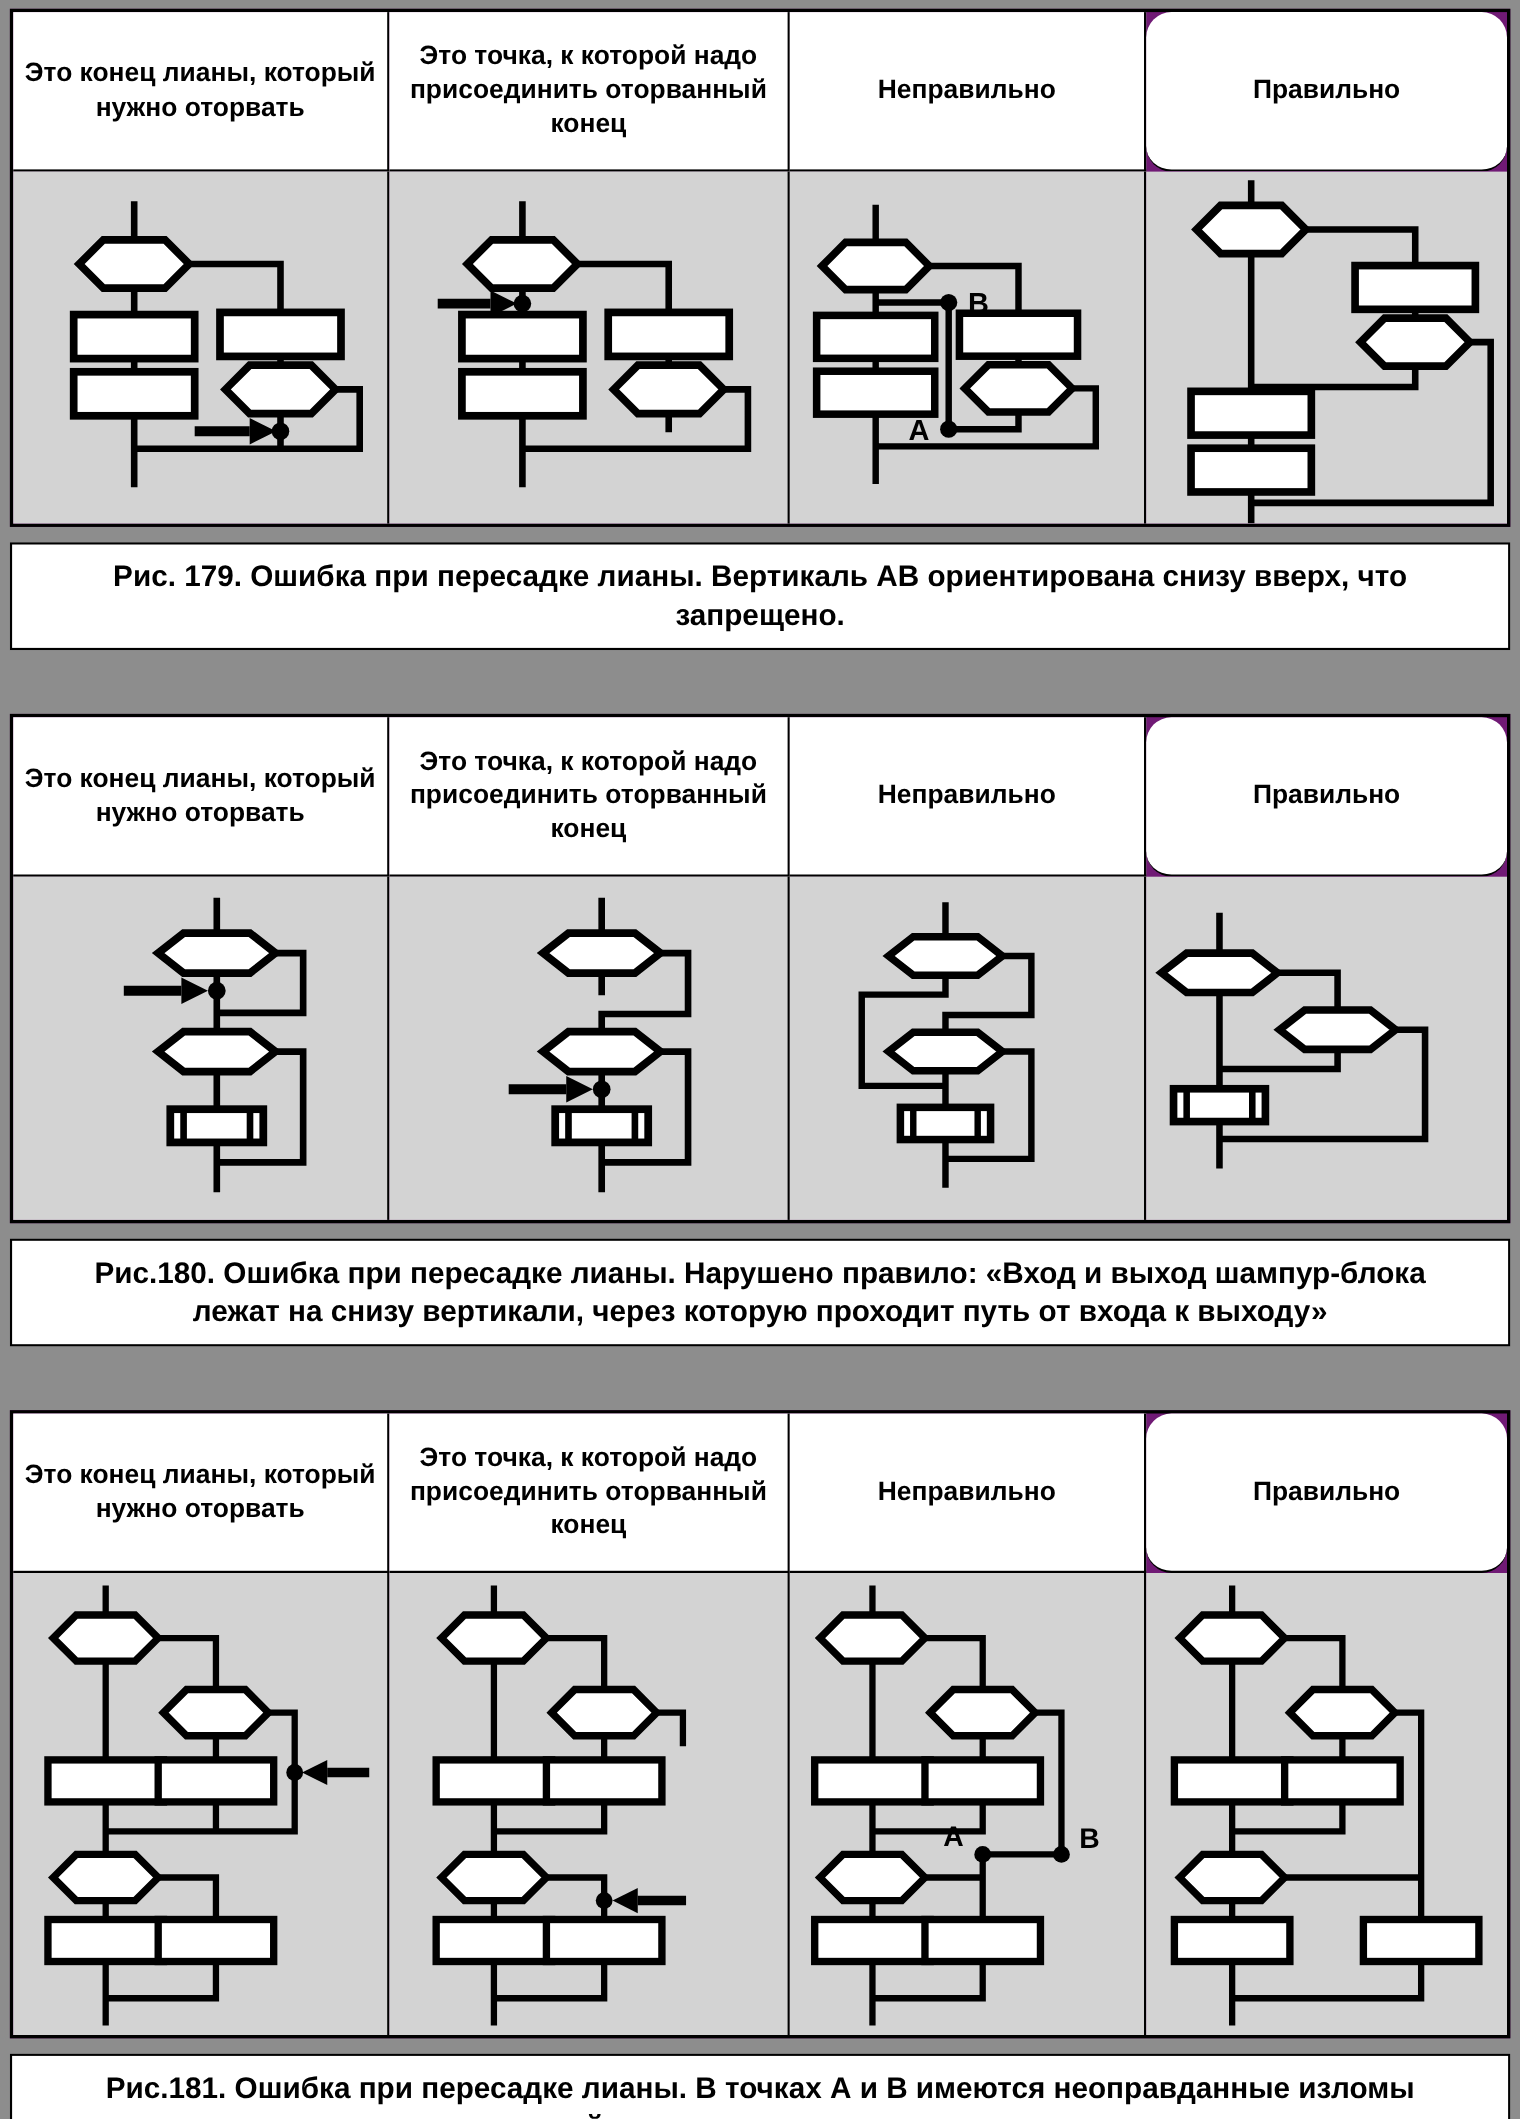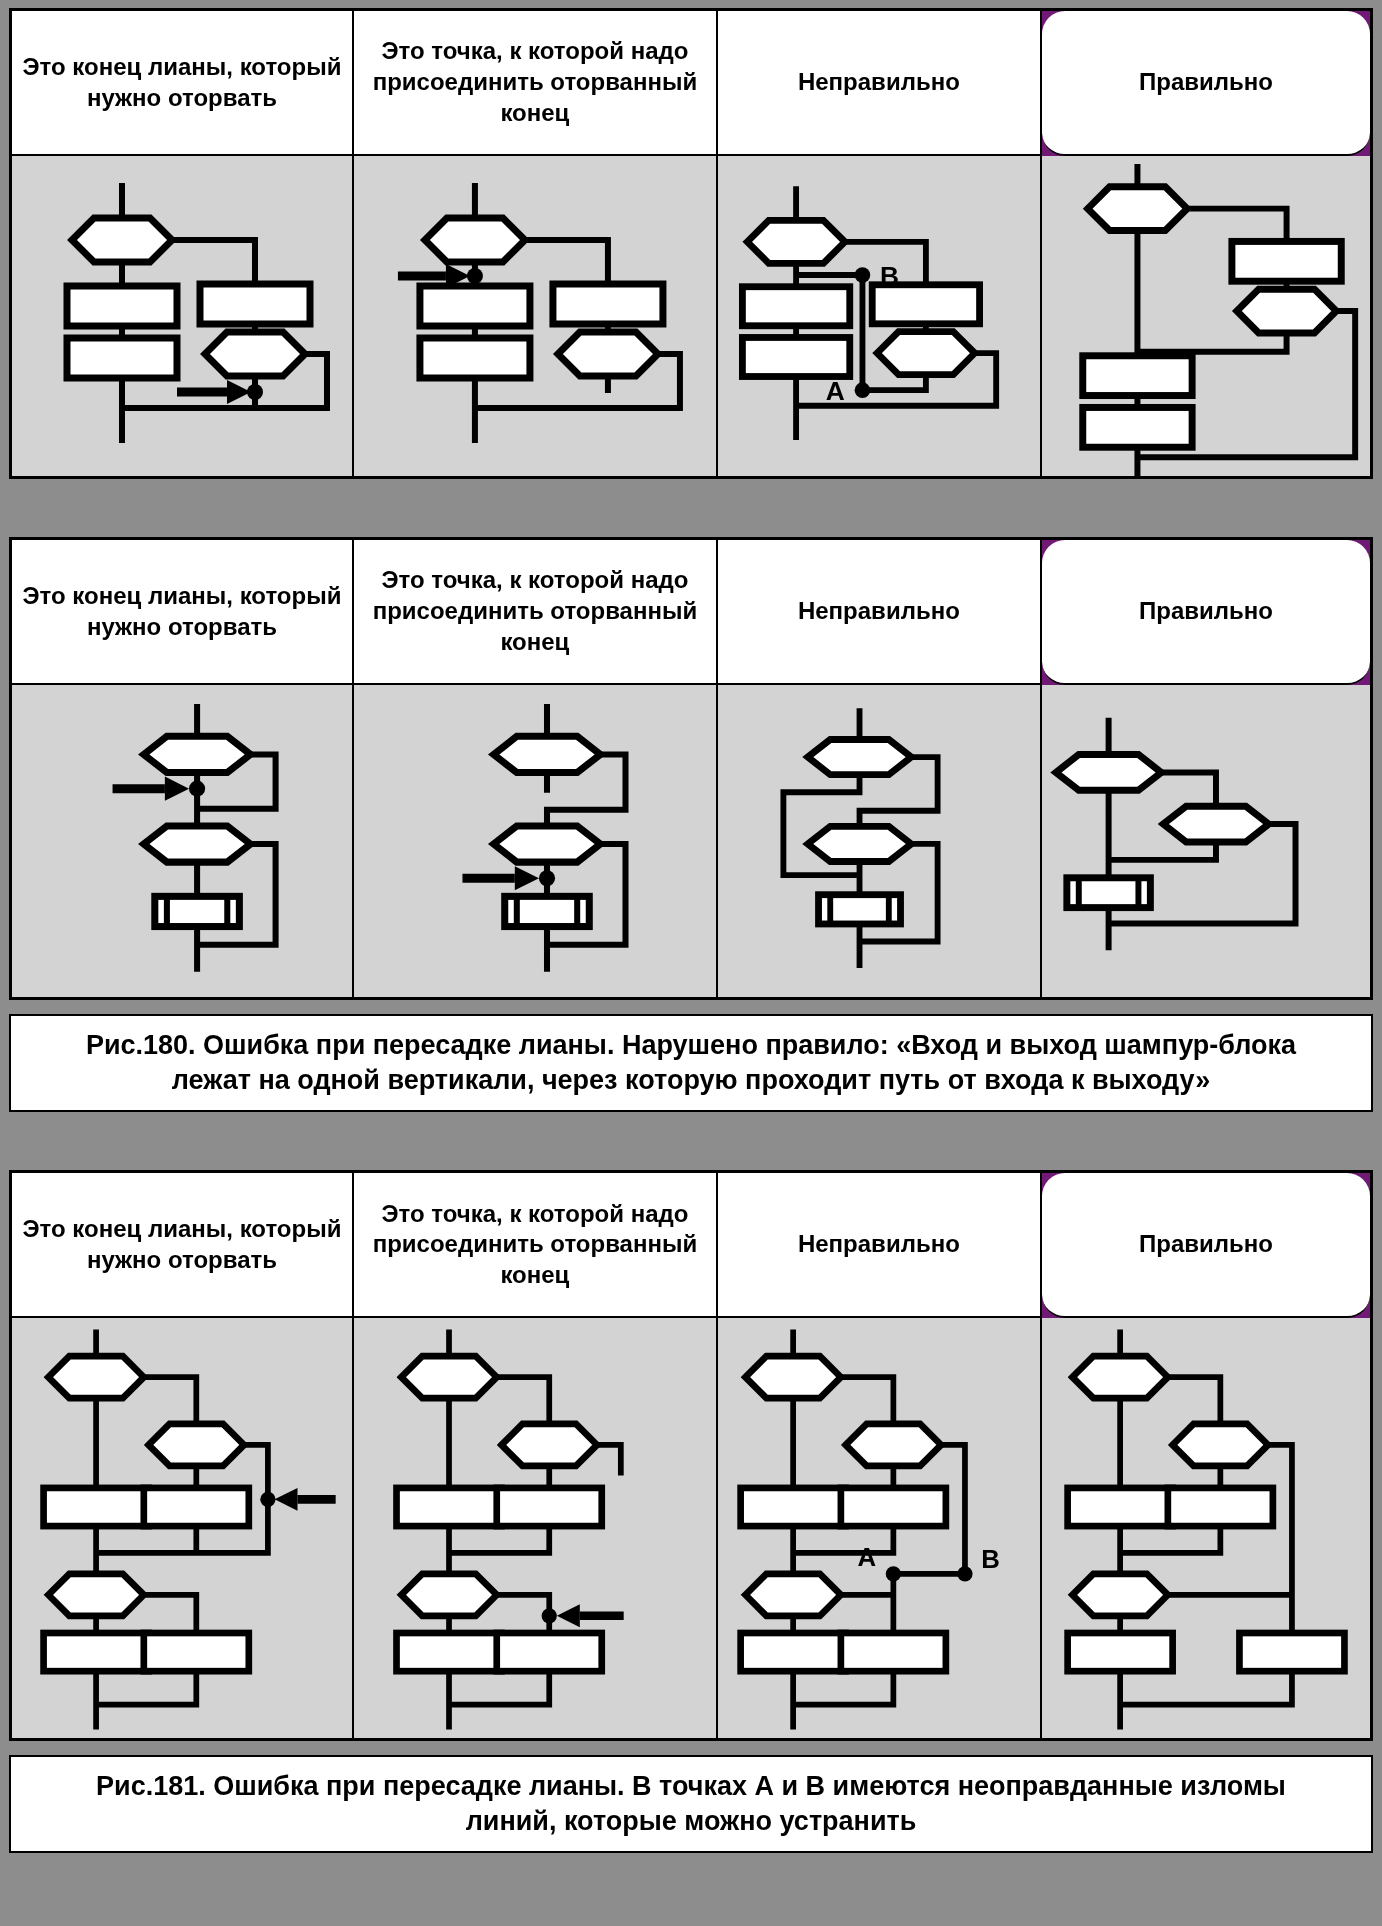--- a/index.html
+++ b/index.html
@@ -131,20 +131,21 @@
         <svg viewBox="0 0 330 320" role="img">
           <path class="fl" d="M96,10 V30 M146,52 H246 V85 M246,125 V133 M246,177 V196 H96 M296,155 H315 V302 M96,74 V200 M96,240 V252 M96,292 V318 M96,302 H315"></path>
           <polygon class="blk" points="46,52 68,30 124,30 146,52 124,74 68,74"></polygon>
           <rect class="blk" x="191" y="85" width="110" height="40"></rect>
           <polygon class="blk" points="196,155 218,133 274,133 296,155 274,177 218,177"></polygon>
           <rect class="blk" x="41" y="200" width="110" height="40"></rect>
           <rect class="blk" x="41" y="252" width="110" height="40"></rect>
         </svg>
       </div>
     </div>
+    <div class="caption-bar">Рис. 179. Ошибка при пересадке лианы. Вертикаль АВ ориентирована снизу вверх, что запрещено.</div>
   </section>
 
   <section class="figure-panel p2">
     <div class="figure-table">
       <div class="header-cell">Это конец лианы, который нужно оторвать</div>
       <div class="header-cell">Это точка, к которой надо присоединить оторванный конец</div>
       <div class="header-cell">Неправильно</div>
       <div class="header-cell">Правильно</div>
 
       <div class="diagram-cell">
@@ -186,21 +187,21 @@
       <div class="diagram-cell">
         <svg viewBox="0 0 330 310" role="img">
           <path class="fl" d="M67,34 V68 M120,86 H175 V120 M175,156 V174 H67 M228,138 H255 V238 H67 M67,104 V192 M67,222 V262"></path>
           <polygon class="blk" points="14,86 37,68 97,68 120,86 97,104 37,104"></polygon>
           <polygon class="blk" points="122,138 145,120 205,120 228,138 205,156 145,156"></polygon>
           <rect class="blk" x="25" y="192" width="84" height="30"></rect>
           <path class="bar" d="M37,192 V222 M97,192 V222"></path>
         </svg>
       </div>
     </div>
-    <div class="caption-bar">Рис.180. Ошибка при пересадке лианы. Нарушено правило: «Вход и выход шампур-блока лежат на одной вертикали, через которую проходит путь от входа к выходу»</div>
+    <div class="caption-bar">Рис.180. Ошибка при пересадке лианы. Нарушено правило: «Вход и выход шампур-блока лежат на снизу вертикали, через которую проходит путь от входа к выходу»</div>
   </section>
 
   <section class="figure-panel p3">
     <div class="figure-table">
       <div class="header-cell">Это конец лианы, который нужно оторвать</div>
       <div class="header-cell">Это точка, к которой надо присоединить оторванный конец</div>
       <div class="header-cell">Неправильно</div>
       <div class="header-cell">Правильно</div>
 
       <div class="diagram-cell">

